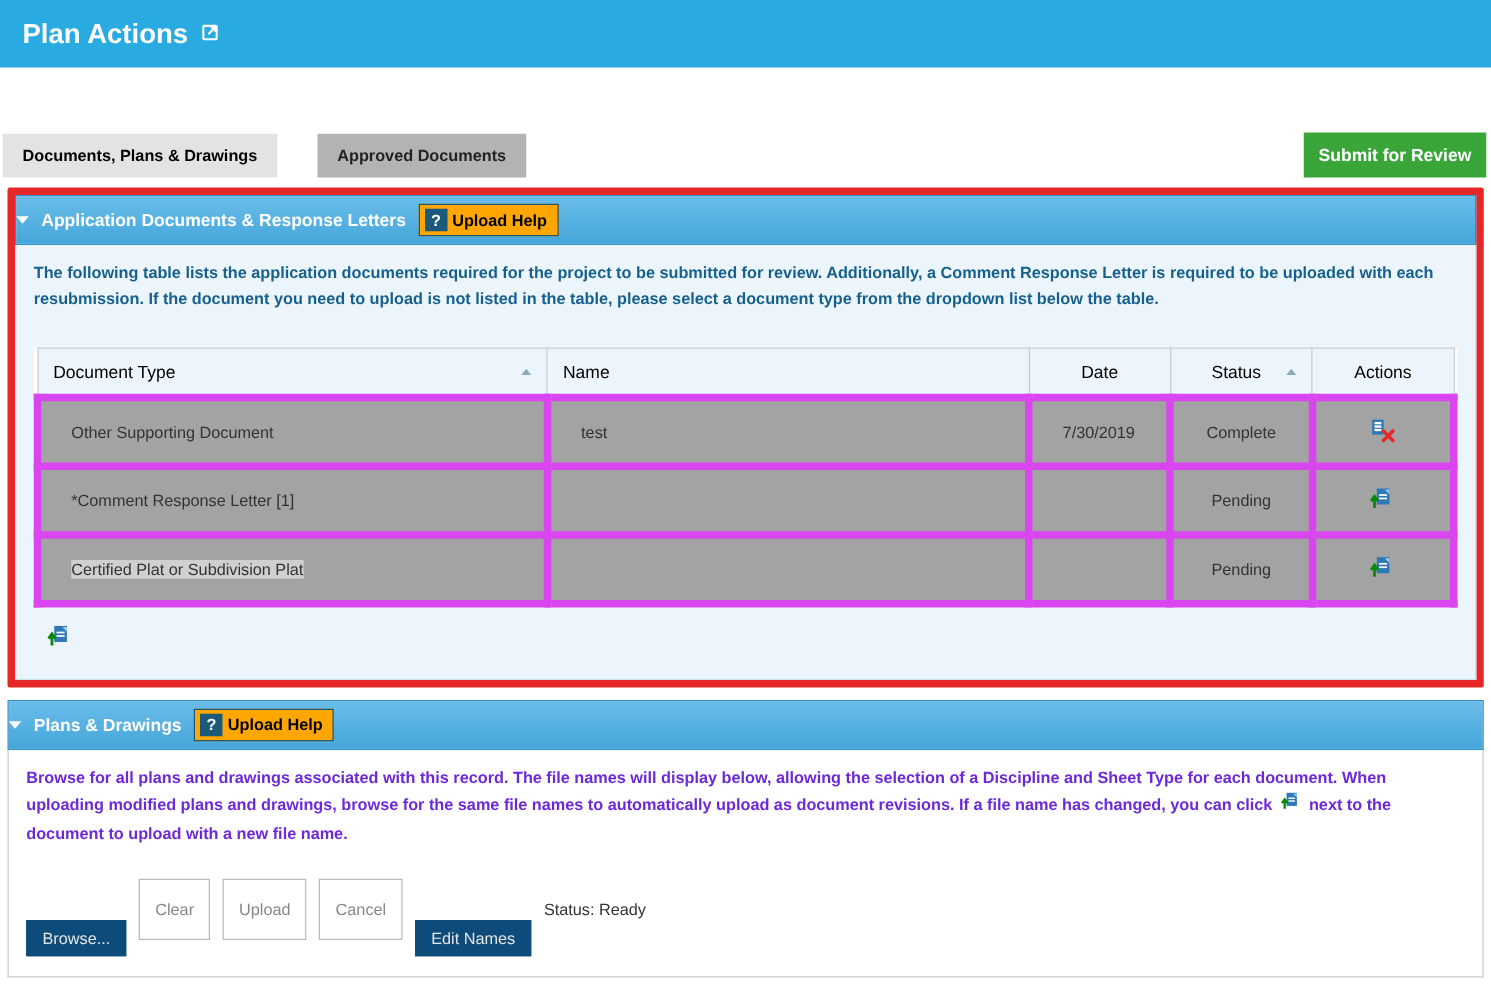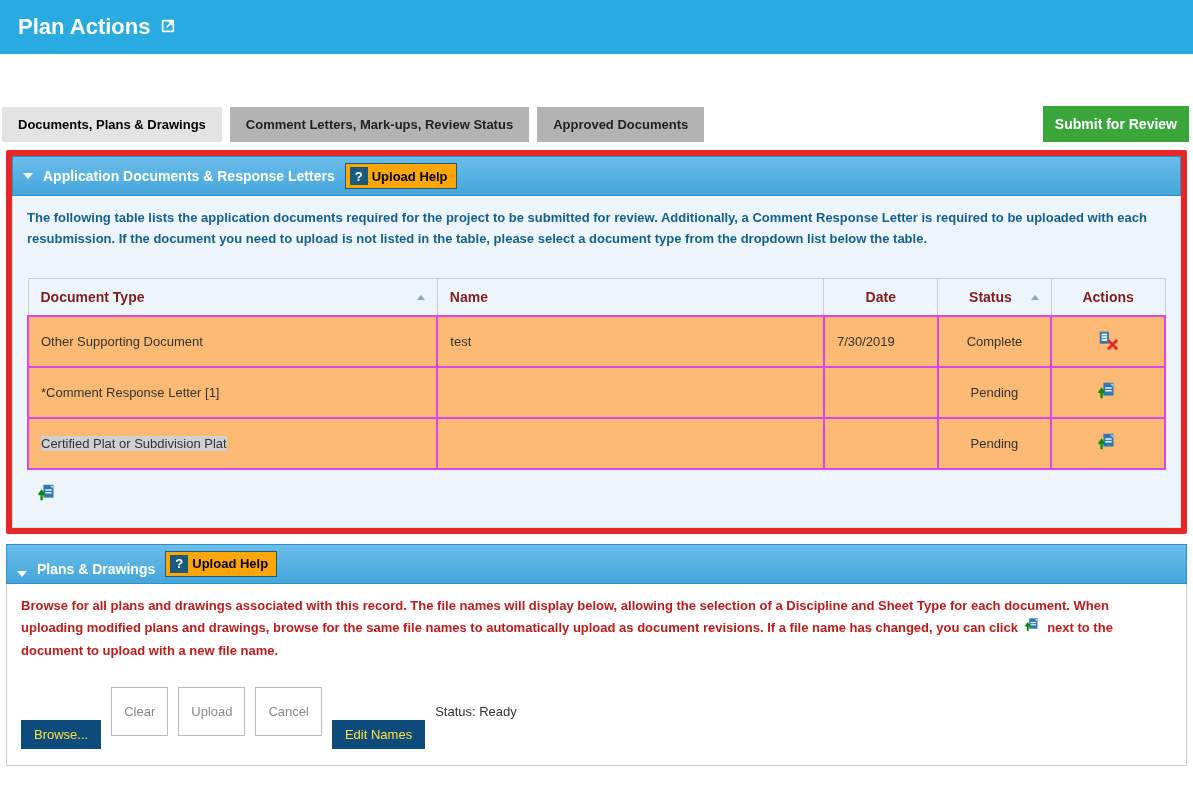--- a/index.html
+++ b/index.html
@@ -24,21 +24,21 @@
 
   .tabs-row {
     display: flex;
     align-items: center;
     margin-top: 52px;
     padding-left: 2px;
     padding-right: 4px;
   }
   .tabs-row .tabs {
     display: flex;
-    gap: 8px;
+    gap: 32px;
     flex: 1;
   }
   .tab {
     background: #b3b3b3;
     color: #222;
     font-weight: bold;
     font-size: 13px;
     padding: 10px 16px;
     cursor: pointer;
     white-space: nowrap;
@@ -64,21 +64,21 @@
     border: 6px solid #e62727;
     border-radius: 2px;
     margin: 4px 2px 10px 2px;
   }
 
   .section-header {
     background: linear-gradient(#6abdea, #45a6da);
     color: #fff;
     font-weight: bold;
     font-size: 14px;
-    padding: 6px 10px;
+    padding: 6px 0;
     display: flex;
     align-items: center;
     gap: 10px;
     border: 1px solid #2f8fc8;
   }
   .section-header .chev {
     width: 0; height: 0;
     border-left: 5px solid transparent;
     border-right: 5px solid transparent;
     border-top: 6px solid #fff;
@@ -120,40 +120,40 @@
   }
 
   table.doc-table {
     width: 100%;
     border-collapse: collapse;
     background: #fff;
     border: 1px solid #cbcbcb;
   }
   table.doc-table th {
     background: #ecf5fb;
-    color: #7f1d1d;
-    font-weight: bold;
+    color: #000000;
+    font-weight: normal;
     text-align: left;
     padding: 10px 12px;
     border: 1px solid #cbcbcb;
     font-size: 14px;
   }
   table.doc-table th .sort {
     float: right;
     width: 0; height: 0;
     border-left: 4px solid transparent;
     border-right: 4px solid transparent;
     border-bottom: 5px solid #88aabb;
     margin-top: 6px;
   }
   table.doc-table td {
-    padding: 12px 12px;
-    border: 2px solid #d946ef;
+    padding: 12px 24px;
+    border: 6px solid #d946ef;
     color: #333;
-    background: #fdba74;
+    background: #a3a3a3;
   }
   .status-complete { color: #0e8a0e; }
   .status-pending { color: #c53030; }
 
   .action-icon svg { width: 22px; height: 22px; }
 
   .opt-row {
     display: flex;
     align-items: center;
     gap: 14px;
@@ -176,34 +176,34 @@
     border-top: 6px solid #000;
   }
 
   .plans-body {
     background: #fff;
     border: 1px solid #cbcbcb;
     border-top: none;
     padding: 12px 14px 16px 14px;
   }
   .plans-intro {
-    color: #b91c1c;
+    color: #6d28d9;
     font-weight: bold;
     line-height: 1.6;
     margin-bottom: 12px;
   }
   .inline-upload-icon {
     display: inline-block;
     vertical-align: middle;
     margin: 0 2px;
   }
   .btn-row { display: flex; align-items: center; gap: 10px; }
   .btn-primary {
     background: #0d4c7a;
-    color: #fde047;
+    color: #e5e5e5;
     border: 1px solid #0d4c7a;
     padding: 6px 12px;
     font-size: 13px;
     cursor: pointer;
     margin-top: 46px;
   }
   .btn-secondary {
     background: #fff;
     color: #888;
     border: 1px solid #bbb;
@@ -228,21 +228,20 @@
     <svg viewBox="0 0 24 24" fill="none" stroke="#fff" stroke-width="2.5">
       <rect x="4" y="4" width="16" height="16" rx="1"></rect>
       <path d="M10 14 L18 6 M13 6 H18 V11"></path>
     </svg>
   </span>
 </div>
 
 <div class="tabs-row">
   <div class="tabs">
     <div class="tab active">Documents, Plans &amp; Drawings</div>
-    <div class="tab">Comment Letters, Mark-ups, Review Status</div>
     <div class="tab">Approved Documents</div>
   </div>
   <button class="submit-btn">Submit for Review</button>
 </div>
 
 <div class="content-area">
 
   <div class="red-callout">
 
     <div class="section-header">
@@ -335,21 +334,21 @@
             <polygon points="14,4 18,4 18,8" fill="#9ecae8"></polygon>
             <rect x="9" y="8" width="7" height="1.5" fill="#fff"></rect>
             <rect x="9" y="11" width="7" height="1.5" fill="#fff"></rect>
             <path d="M5 20 L5 10 M2 14 L5 10 L8 14" stroke="#0a8a0a" stroke-width="2.5" fill="none"></path>
           </svg>
         </span>
       </div>
     </div>
   </div>
 
-  <div class="section-header" style="margin:0 2px;align-items:flex-end;">
+  <div class="section-header" style="margin:0 2px;">
     <span class="chev"></span>
     <span>Plans &amp; Drawings</span>
     <span class="upload-help-btn">
       <span class="qmark">?</span>
       <span>Upload Help</span>
     </span>
   </div>
   <div class="plans-body" style="margin:0 2px;">
     <div class="plans-intro">
       <span>Browse for all plans and drawings associated with this record. The file names will display below, allowing the selection of a Discipline and Sheet Type for each document. When uploading modified plans and drawings, browse for the same file names to automatically upload as document revisions. If a file name has changed, you can click </span>

